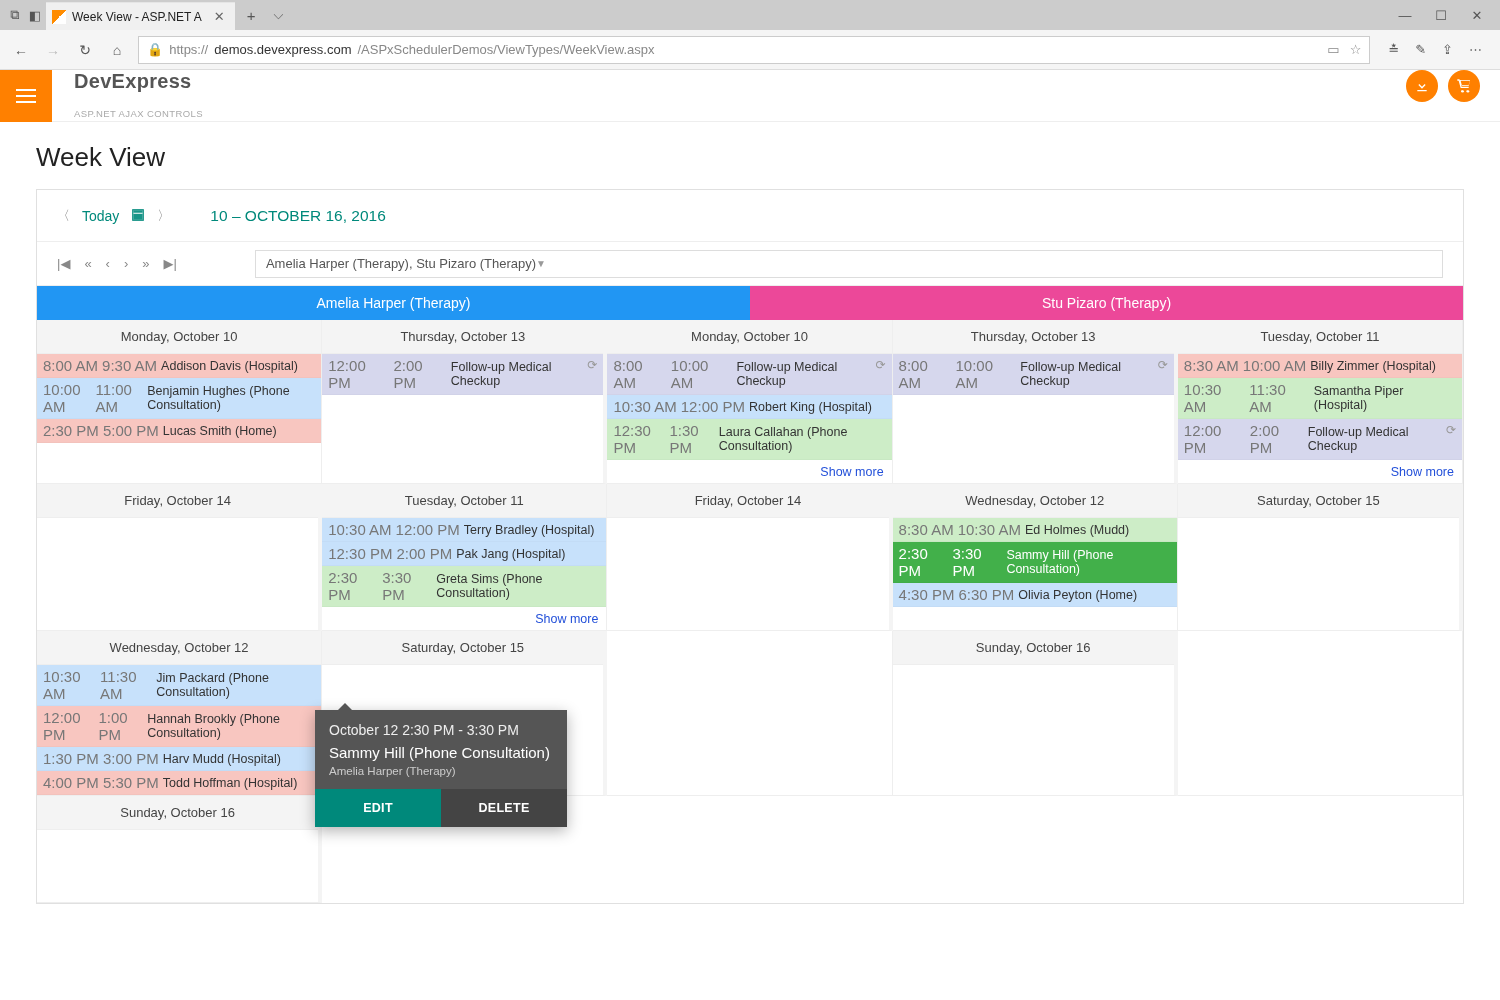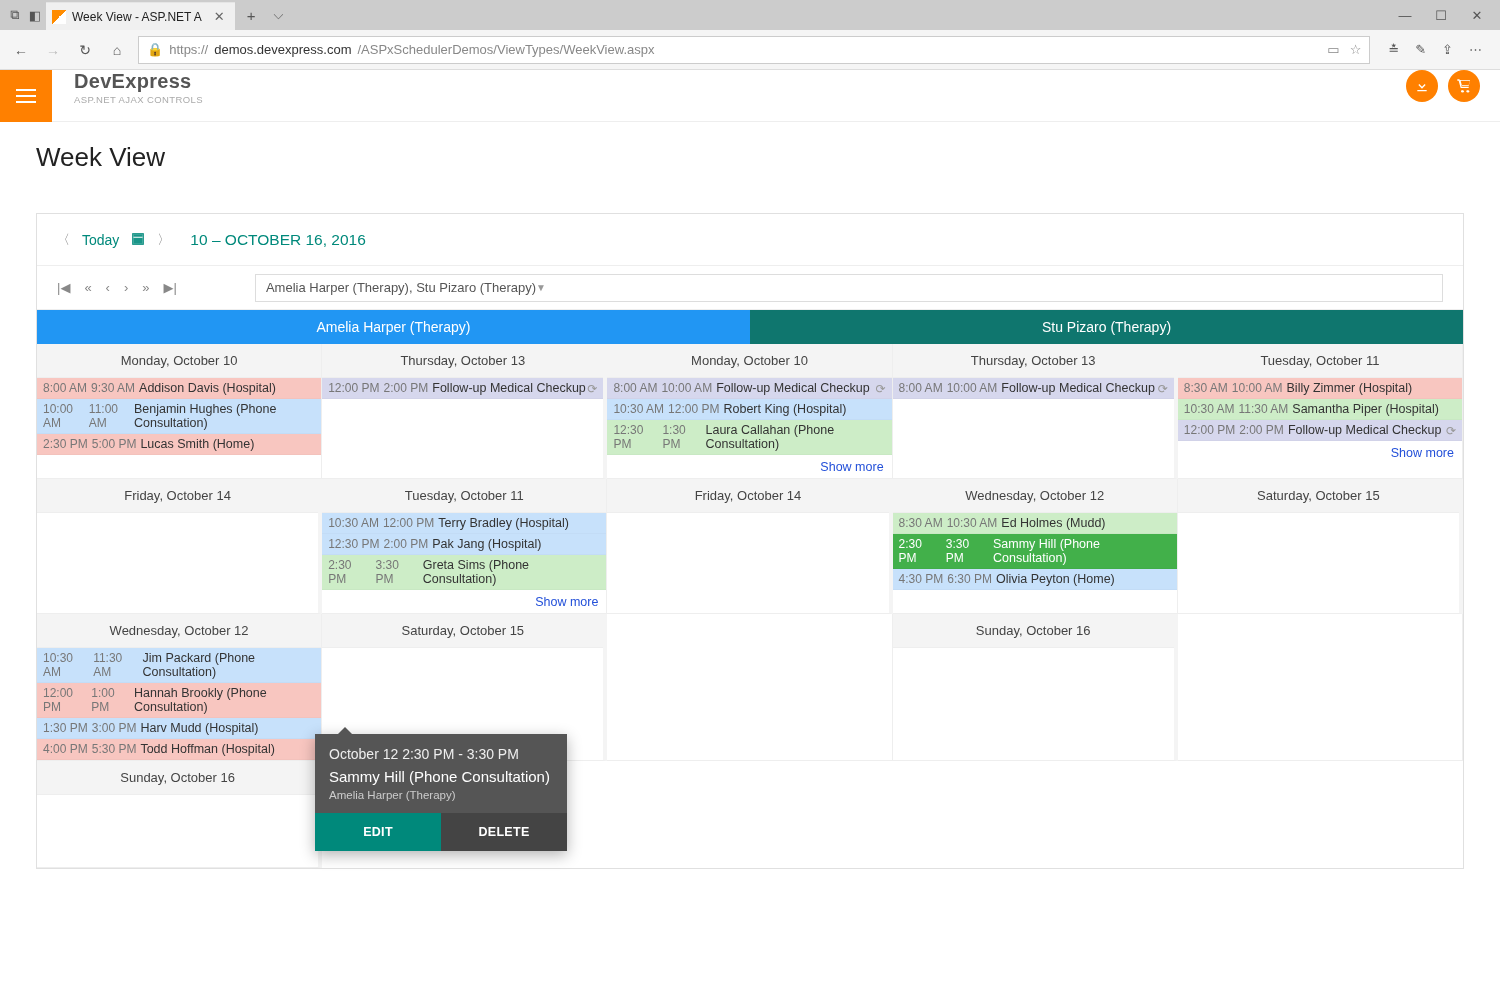--- a/index.html
+++ b/index.html
@@ -23,57 +23,57 @@
 .url-box .d2{color:#333}
 .url-box .right{margin-left:auto;display:flex;gap:10px;color:#888}
 .ext{display:flex;gap:16px;padding:0 8px;color:#555}
 
 
 .app-header{height:52px;display:flex;border-bottom:1px solid #eee;background:#fff}
 .hamburger{width:52px;height:52px;background:#ff8000;display:flex;flex-direction:column;justify-content:center;align-items:center;gap:4px}
 .hamburger span{width:20px;height:2px;background:#fff}
 .brand{padding-left:22px}
 .brand .logo{font-size:20px;font-weight:700;color:#555;letter-spacing:.3px}
-.brand .sub{font-size:9.5px;color:#aaa;letter-spacing:.4px;margin-top:1px}
+.brand .sub{font-size:9.5px;color:#aaa;letter-spacing:.4px;margin-top:15px}
 .header-right{margin-left:auto;display:flex;gap:10px;padding-right:20px}
 .circle-btn{width:32px;height:32px;border-radius:50%;background:#ff8000;display:flex;align-items:center;justify-content:center;color:#fff}
 .circle-btn svg{width:16px;height:16px;fill:#fff}
 
 
 .page{padding:20px 36px}
-.page-title{font-size:26px;font-weight:300;color:#222;margin-bottom:40px}
+.page-title{font-size:26px;font-weight:300;color:#222;margin-bottom:16px}
 .card{border:1px solid #e0e0e0}
 
 
 .tb1{display:flex;align-items:center;height:52px;padding:0 20px;gap:12px;border-bottom:1px solid #eee}
 .tb1 .chev-btn{color:#888;font-size:13px}
 .tb1 .today{color:#00897b;font-size:14px}
 .cal-ico{width:14px;height:14px;display:inline-block;vertical-align:-1px}
-.tb1 .range{color:#00897b;font-size:15.5px;margin-left:8px}
+.tb1 .range{color:#00897b;font-size:15.5px;margin-left:28px}
 
 
 .tb2{display:flex;align-items:center;height:44px;padding:0 20px;gap:18px;border-bottom:1px solid #eee}
 .tb2 .pager{display:flex;gap:14px;color:#888;font-size:13px}
 .tb2 .dd{flex:1;height:28px;border:1px solid #ddd;display:flex;align-items:center;padding:0 10px;margin-left:60px;color:#555;}
 .tb2 .dd .car{color:#999;font-size:10px}
 
 
 .resources{display:flex}
 .resources>div{flex:1;text-align:center;color:#fff;font-size:14px;padding:9px 0}
 .res-a{background:#2196f3}
-.res-b{background:#0f766e}
+.res-b{background:#ec4899}
 
 
 .grid{display:grid;grid-template-columns:1fr 1fr 1fr 1fr 1fr;position:relative}
 .cell{border-right:1px solid #eee;border-bottom:1px solid #eee;min-height:107px;display:flex;flex-direction:column;overflow:hidden}
 .cell:nth-child(2n) {border-right:4px solid #f4f4f4}
 .day-hdr{background:#f4f4f4;text-align:center;font-size:13px;color:#444;padding:9px 0;border-bottom:1px solid #eee}
 .evts{display:flex;flex-direction:column}
 .evt{padding:3px 6px 3px 6px;font-size:12px;display:flex;align-items:center;gap:4px;border-bottom:1px solid rgba(0,0,0,.02);position:relative}
-.evt .t{font-size:12px;color:#777}
+.evt .t{font-size:15px;color:#777}
 .evt .lbl{color:#333;font-size:12.5px}
 .evt.sel{background:#42b04a!important}
 .evt.sel .t,.evt.sel .lbl{color:#fff}
 .recur{position:absolute;right:6px;top:4px;color:#999;font-size:12px}
 .more{text-align:right;padding:4px 8px}
 .more a{color:#2350d9;font-size:12.5px}
 
 
 .c-pink{background:#f8c6c0}
 .c-blue{background:#c7e1fb}

